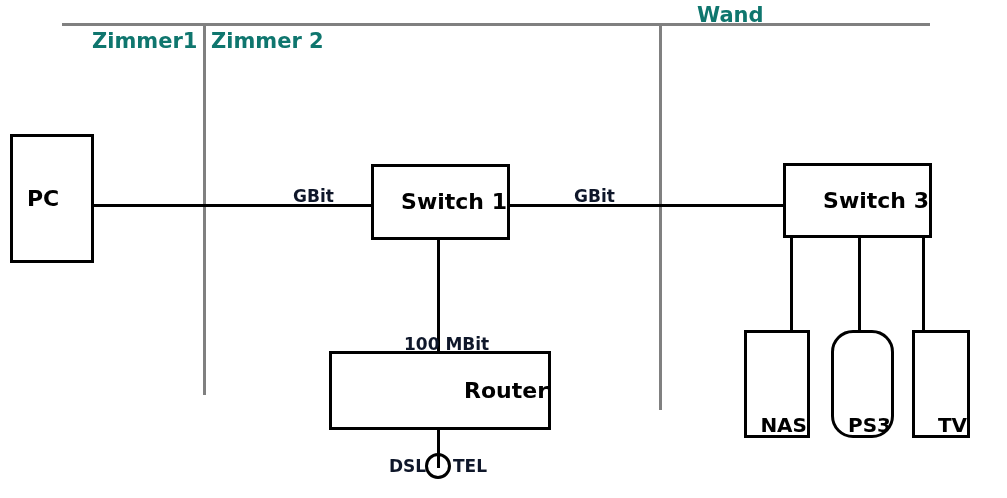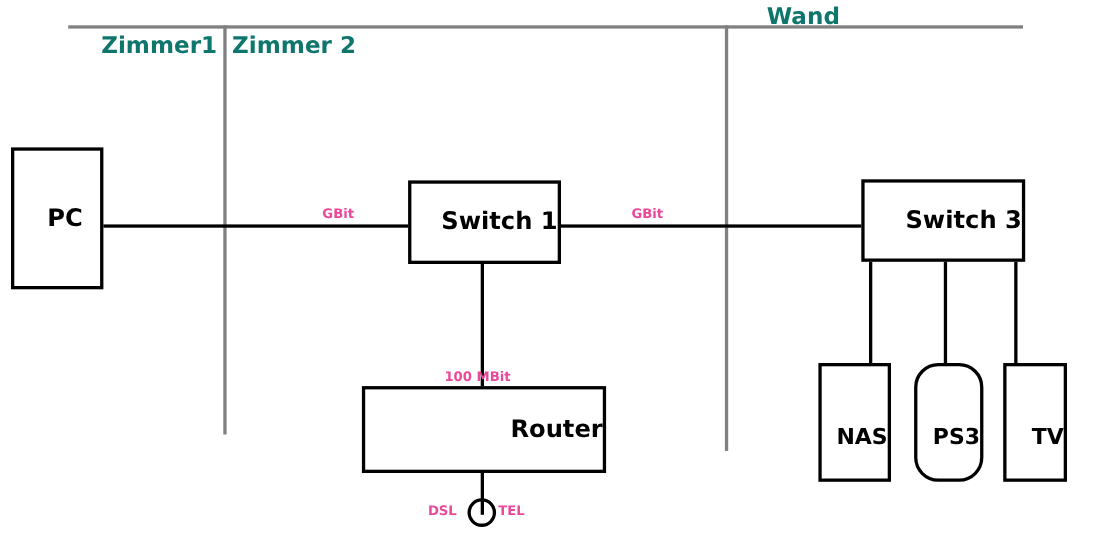--- a/index.html
+++ b/index.html
@@ -52,43 +52,42 @@
     color: #000000;
     font-size: 22px;
     font-weight: bold;
     white-space: nowrap;
     line-height: 1;
   }
   .device.small .device-label {
     font-size: 20px;
   }
   .device.pc-box {
-    justify-content: center;
+    justify-content: flex-start;
     padding-left: 14px;
   }
   .device.endpoint {
     align-items: flex-end;
-    padding-bottom: 28px;
   }
 
   
   .cable-h {
     position: absolute;
     background: #000000;
     height: 3px;
   }
   .cable-v {
     position: absolute;
     background: #000000;
     width: 3px;
   }
   .cable-label {
     position: absolute;
-    color: #ec4899;
-    font-size: 12px;
+    color: #0f172a;
+    font-size: 17px;
     font-weight: bold;
     white-space: nowrap;
     line-height: 1;
   }
 
   
   .socket {
     position: absolute;
     width: 26px;
     height: 26px;

